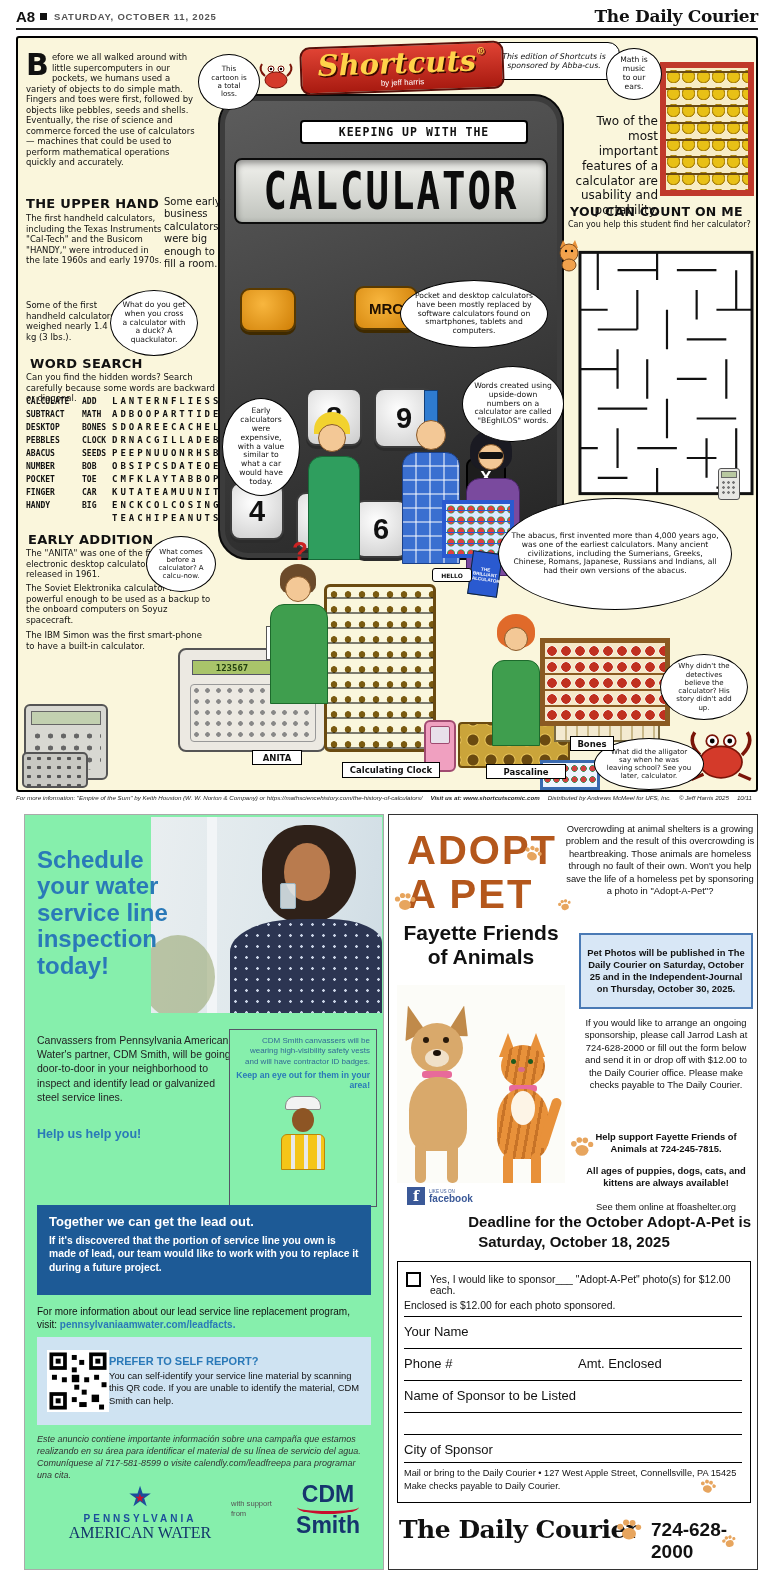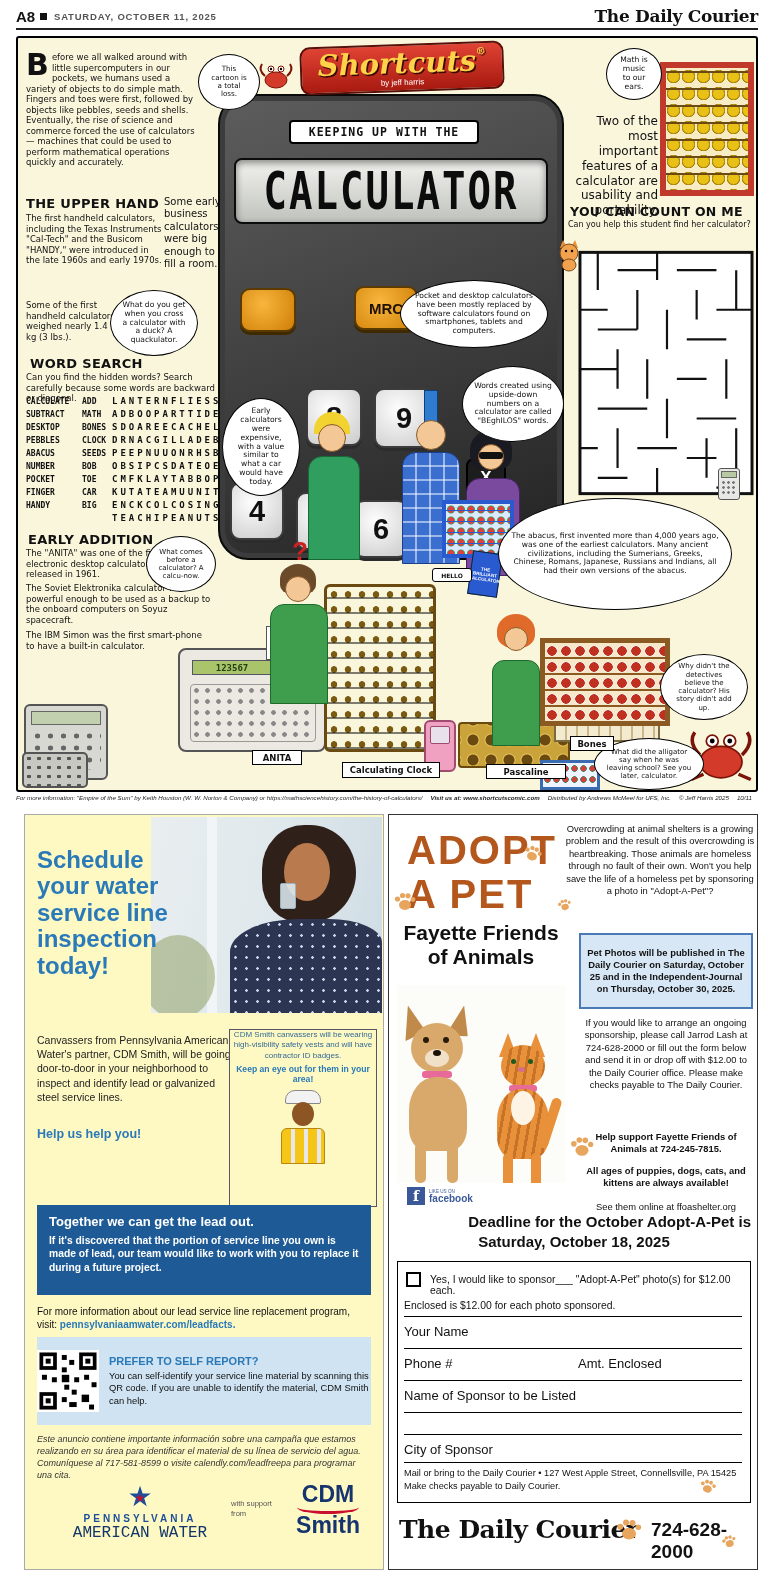--- a/index.html
+++ b/index.html
@@ -26,21 +26,21 @@
   #calc{position:absolute;background:linear-gradient(160deg,#5d5d5d,#232323);border:2px solid #0a0a0a;border-radius:30px;box-shadow:inset 0 0 0 5px #3c3c3c;z-index:2}
   #kicker{position:absolute;background:#fff;border:2px solid #000;border-radius:4px;font-family:"DejaVu Sans Mono",monospace;font-weight:bold;font-size:11.5px;letter-spacing:1px;display:flex;align-items:center;justify-content:center;z-index:5}
   #lcd{position:absolute;background:linear-gradient(#f2f2ee,#bfc2bc);border:2px solid #0c0c0c;border-radius:8px;box-shadow:inset 0 3px 7px rgba(0,0,0,.45);display:flex;align-items:center;justify-content:center;z-index:5}
   #lcd span{font-family:"DejaVu Sans Mono",monospace;font-weight:bold;font-size:39px;letter-spacing:2px;transform:scaleY(1.3);color:#0c0c0c}
   .obtn{position:absolute;background:radial-gradient(circle at 40% 35%,#f8b63e,#cf7e05);border:2.5px solid #5a3a00;border-radius:10px;color:#201000;font-weight:bold;display:flex;align-items:center;justify-content:center;font-size:15px;box-shadow:0 3px 0 #3f2a00;z-index:4}
   .wbtn{position:absolute;background:radial-gradient(circle at 40% 35%,#fefefe,#cacaca);border:2.5px solid #3c3c3c;border-radius:10px;color:#111;font-weight:bold;display:flex;align-items:center;justify-content:center;font-size:29px;box-shadow:0 3px 0 #2c2c2c;z-index:4}
   .kbtn{position:absolute;background:#1d1d1d;border:2px solid #000;border-radius:8px;color:#fff;font-weight:bold;display:flex;align-items:center;justify-content:center;font-size:17px;z-index:4}
   .ilabel{position:absolute;background:#fff;border:1.3px solid #000;font-weight:bold;font-size:8.5px;display:flex;align-items:center;justify-content:center;font-family:"DejaVu Sans",sans-serif;z-index:9;padding:1px 3px}
   .shape{position:absolute}
   
-  #wad{left:24px;top:814px;width:360px;height:756px;border:1px solid #aaa;background:#fef9c3;overflow:hidden}
+  #wad{left:24px;top:814px;width:360px;height:756px;border:1px solid #aaa;background:#86efac;overflow:hidden}
   #pad{left:388px;top:814px;width:370px;height:756px;border:1px solid #333;background:#fff;overflow:hidden}
   .blue{color:#2a79b8}
   .wadtxt{position:absolute;font-size:10.5px;line-height:1.35;color:#222}
   .padc{position:absolute;font-size:9.4px;line-height:1.32;text-align:center}
   .formlbl{position:absolute;font-size:13px;color:#111}
   .fline{position:absolute;border-bottom:1.5px solid #000}
   .paw{position:absolute;z-index:3}
   .paw svg{display:block}
 </style>
 </head>
@@ -110,20 +110,21 @@
       <svg width="40" height="32" viewBox="0 0 40 30">
           <ellipse cx="20" cy="19" rx="11" ry="8" fill="#d43a2a" stroke="#7a1408"></ellipse>
           <circle cx="15" cy="8" r="3" fill="#fff" stroke="#7a1408"></circle>
           <circle cx="25" cy="8" r="3" fill="#fff" stroke="#7a1408"></circle>
           <circle cx="15" cy="8" r="1.2" fill="#000"></circle>
           <circle cx="25" cy="8" r="1.2" fill="#000"></circle>
           <path d="M9,15 Q2,9 6,3 M31,15 Q38,9 34,3" stroke="#7a1408" fill="none" stroke-width="2"></path>
         </svg>
     </div>
 
+    <div class="rbub" style="left:470px;top:4px;width:132px;height:38px;font-style:italic">This edition of Shortcuts is sponsored by Abba-cus.</div>
     <div class="bub" style="left:588px;top:10px;width:56px;height:52px">Math is music to our ears.</div>
 
     <div class="shape" style="left:642px;top:24px;width:94px;height:134px;border:6px solid #c0392b;background:#f7ecc4;z-index:5;
          background-image:repeating-linear-gradient(0deg,transparent 0 15px,#6a4a12 15px 17px),radial-gradient(circle,#e8c016 5px,#a07808 6.5px,transparent 7px);background-size:auto,15px 17px"></div>
     <div class="ct" style="left:548px;top:76px;width:92px;font-size:12px;text-align:right">Two of the most important features of a calculator are usability and portability.</div>
 
     <div class="ch" style="left:552px;top:166px;font-size:12.5px">YOU CAN COUNT ON ME</div>
     <div class="ct" style="left:550px;top:182px;width:186px;font-size:8px">Can you help this student find her calculator?</div>
     <div class="shape" style="left:536px;top:200px;z-index:7">
       <svg width="30" height="34" viewBox="0 0 30 34">
@@ -140,21 +141,21 @@
         <rect x="2" y="2" width="174" height="244" fill="#fff" stroke="#111" stroke-width="3"></rect>
         <path fill="none" stroke="#111" stroke-width="2.2" d="M20,2 V40 M40,20 H80 M60,40 V80 M2,60 H30 M80,2 V30 M100,20 H140 M120,40 V70 M160,20 V60 M140,60 H176 M20,80 H60 M90,60 V100 M110,90 H150 M40,100 V140 M2,120 H40 M70,110 V150 M100,130 H130 M150,110 V150 M20,160 H70 M90,150 V190 M120,170 H160 M40,180 V220 M60,200 H100 M130,190 V230 M2,200 H20 M160,180 V220 M80,220 V246 M110,210 H140 M20,230 H50 M140,240 H160"></path>
       </svg>
     </div>
     <div class="shape" style="left:700px;top:430px;width:22px;height:32px;background:#e8e8e4;border:1.5px solid #555;border-radius:3px;z-index:7">
       <div style="margin:2px;height:7px;background:#b8c8a0;border:1px solid #666"></div>
       <div style="margin:2px;height:14px;background-image:radial-gradient(#777 1.2px,transparent 1.5px);background-size:5px 5px"></div>
     </div>
 
     <div id="calc" style="left:200px;top:56px;width:346px;height:466px"></div>
-    <div id="kicker" style="left:271px;top:82px;width:190px;height:24px">KEEPING UP WITH THE</div>
+    <div id="kicker" style="left:282px;top:82px;width:228px;height:24px">KEEPING UP WITH THE</div>
     <div id="lcd" style="left:216px;top:120px;width:314px;height:66px">
         <span>CALCULATOR</span>
       </div>
     <div class="obtn" style="left:222px;top:250px;width:56px;height:44px"></div>
     <div class="obtn" style="left:336px;top:248px;width:64px;height:44px">MRC</div>
     <div class="obtn" style="left:418px;top:248px;width:58px;height:44px">GT</div>
     <div class="wbtn" style="left:288px;top:350px;width:56px;height:58px">8</div>
     <div class="wbtn" style="left:356px;top:350px;width:60px;height:60px">9</div>
     <div class="wbtn" style="left:212px;top:444px;width:54px;height:58px">4</div>
     <div class="wbtn" style="left:278px;top:454px;width:54px;height:58px">5</div>
@@ -256,41 +257,41 @@
       <div class="abs" style="right:26px;top:8px;width:94px;height:98px;background:#2f2119;border-radius:48% 52% 55% 45%"></div>
       <div class="abs" style="right:52px;top:26px;width:46px;height:58px;background:#b97b4e;border-radius:50%"></div>
       <div class="abs" style="right:0;bottom:0;width:152px;height:94px;background:#2c3552;border-radius:45% 35% 0 0/35% 25% 0 0;background-image:radial-gradient(#cdd6e8 1.2px,transparent 1.5px);background-size:11px 11px"></div>
       <div class="abs" style="right:86px;top:66px;width:16px;height:26px;background:rgba(225,238,246,.85);border:1px solid #9ab4c2;border-radius:2px"></div>
     </div>
 
     <div class="abs blue" style="left:12px;top:32px;width:132px;font-size:24px;font-weight:bold;line-height:1.1">Schedule your water service line inspection today!</div>
     <div class="wadtxt" style="left:12px;top:218px;width:198px">Canvassers from Pennsylvania American Water's partner, CDM Smith, will be going door-to-door in your neighborhood to inspect and identify lead or galvanized steel service lines.</div>
     <div class="abs blue" style="left:12px;top:312px;font-size:12.5px;font-weight:bold">Help us help you!</div>
 
-    <div class="abs" style="left:204px;top:214px;width:148px;height:178px;border:1px solid #556;text-align:center">
+    <div class="abs" style="left:204px;top:214px;width:148px;height:178px;border:1px solid #556;padding:6px;text-align:right">
       <div style="font-size:8px;line-height:1.3;color:#336a96">CDM Smith canvassers will be wearing high-visibility safety vests and will have contractor ID badges.</div>
       <div style="font-size:8.6px;font-weight:bold;color:#2a79b8;margin-top:3px">Keep an eye out for them in your area!</div>
       <div style="position:relative;width:64px;height:76px;margin:6px auto 0">
         <div class="abs" style="left:14px;top:0;width:36px;height:14px;background:#f2f2f2;border:1px solid #888;border-radius:10px 10px 2px 2px"></div>
         <div class="abs" style="left:21px;top:12px;width:22px;height:24px;background:#8d5524;border-radius:50%"></div>
         <div class="abs" style="left:10px;top:38px;width:44px;height:36px;background:#f5c518;border:1px solid #b8860b;border-radius:6px 6px 0 0;background-image:repeating-linear-gradient(90deg,transparent 0 9px,#e8e8e8 9px 13px)"></div>
       </div>
     </div>
 
     <div class="abs" style="left:12px;top:390px;width:334px;height:90px;background:#1d5a96;color:#fff;padding:9px 12px">
       <div style="font-size:13px;font-weight:bold">Together we can get the lead out.</div>
       <div style="font-size:10.3px;font-weight:bold;line-height:1.3;margin-top:5px">If it's discovered that the portion of service line you own is made of lead, our team would like to work with you to replace it during a future project.</div>
     </div>
 
     <div class="abs" style="left:12px;top:490px;width:332px;font-size:10px;line-height:1.3">
       <span>For more information about our lead service line replacement program, visit:</span>
       <b class="blue">pennsylvaniaamwater.com/leadfacts.</b>
     </div>
 
-    <div class="abs" style="left:12px;top:522px;width:334px;height:88px;background:#cfe3f2;display:flex;gap:10px;align-items:center">
+    <div class="abs" style="left:12px;top:522px;width:334px;height:88px;background:#cfe3f2;padding:10px;display:flex;align-items:center">
       <svg width="62" height="62" viewBox="0 0 25 25" style="background:#fff;flex:0 0 auto">
         <rect width="25" height="25" fill="#fff"></rect>
         <g fill="#000">
           <rect x="1" y="1" width="7" height="7"></rect>
             <rect x="2.5" y="2.5" width="4" height="4" fill="#fff"></rect>
             <rect x="3.5" y="3.5" width="2" height="2"></rect>
           <rect x="17" y="1" width="7" height="7"></rect>
             <rect x="18.5" y="2.5" width="4" height="4" fill="#fff"></rect>
             <rect x="19.5" y="3.5" width="2" height="2"></rect>
           <rect x="1" y="17" width="7" height="7"></rect>
@@ -320,21 +321,21 @@
     </div>
 
     <div class="abs" style="left:12px;top:618px;width:334px;font-size:9px;font-style:italic;color:#333;line-height:1.35">Este anuncio contiene importante información sobre una campaña que estamos realizando en su área para identificar el material de su línea de servicio del agua. Comuníquese al 717-581-8599 o visite calendly.com/leadfreepa para programar una cita.</div>
 
     <div class="abs" style="left:30px;top:668px;width:170px;text-align:center">
       <div style="position:relative;height:30px">
         <span style="font-size:28px;color:#1b4e9b;line-height:1">★</span>
         <span style="position:absolute;left:50%;top:8px;transform:translateX(-50%);font-size:12px;color:#c8102e">★</span>
       </div>
       <div style="font-size:10px;font-weight:bold;letter-spacing:3px;color:#1b4e9b">PENNSYLVANIA</div>
-      <div style="font-family:Liberation Mono, monospace;font-size:16px;color:#12356b">AMERICAN WATER</div>
+      <div style="font-family:Liberation Serif, serif;font-size:16px;color:#12356b">AMERICAN WATER</div>
     </div>
     <div class="abs" style="left:206px;top:684px;width:48px;font-size:7.6px;color:#555;line-height:1.3">with support from</div>
     <div class="abs" style="left:258px;top:668px;width:90px;text-align:center">
       <div style="font-size:23px;font-weight:bold;color:#16356e;line-height:1">CDM</div>
       <div style="width:62px;height:8px;margin:0 auto;border-bottom:3.5px solid #c8102e;border-radius:0 0 60% 60%/0 0 100% 100%"></div>
       <div style="font-size:23px;font-weight:bold;color:#16356e;line-height:1">Smith</div>
     </div>
   </div>
 
   <div id="pad" class="abs">

